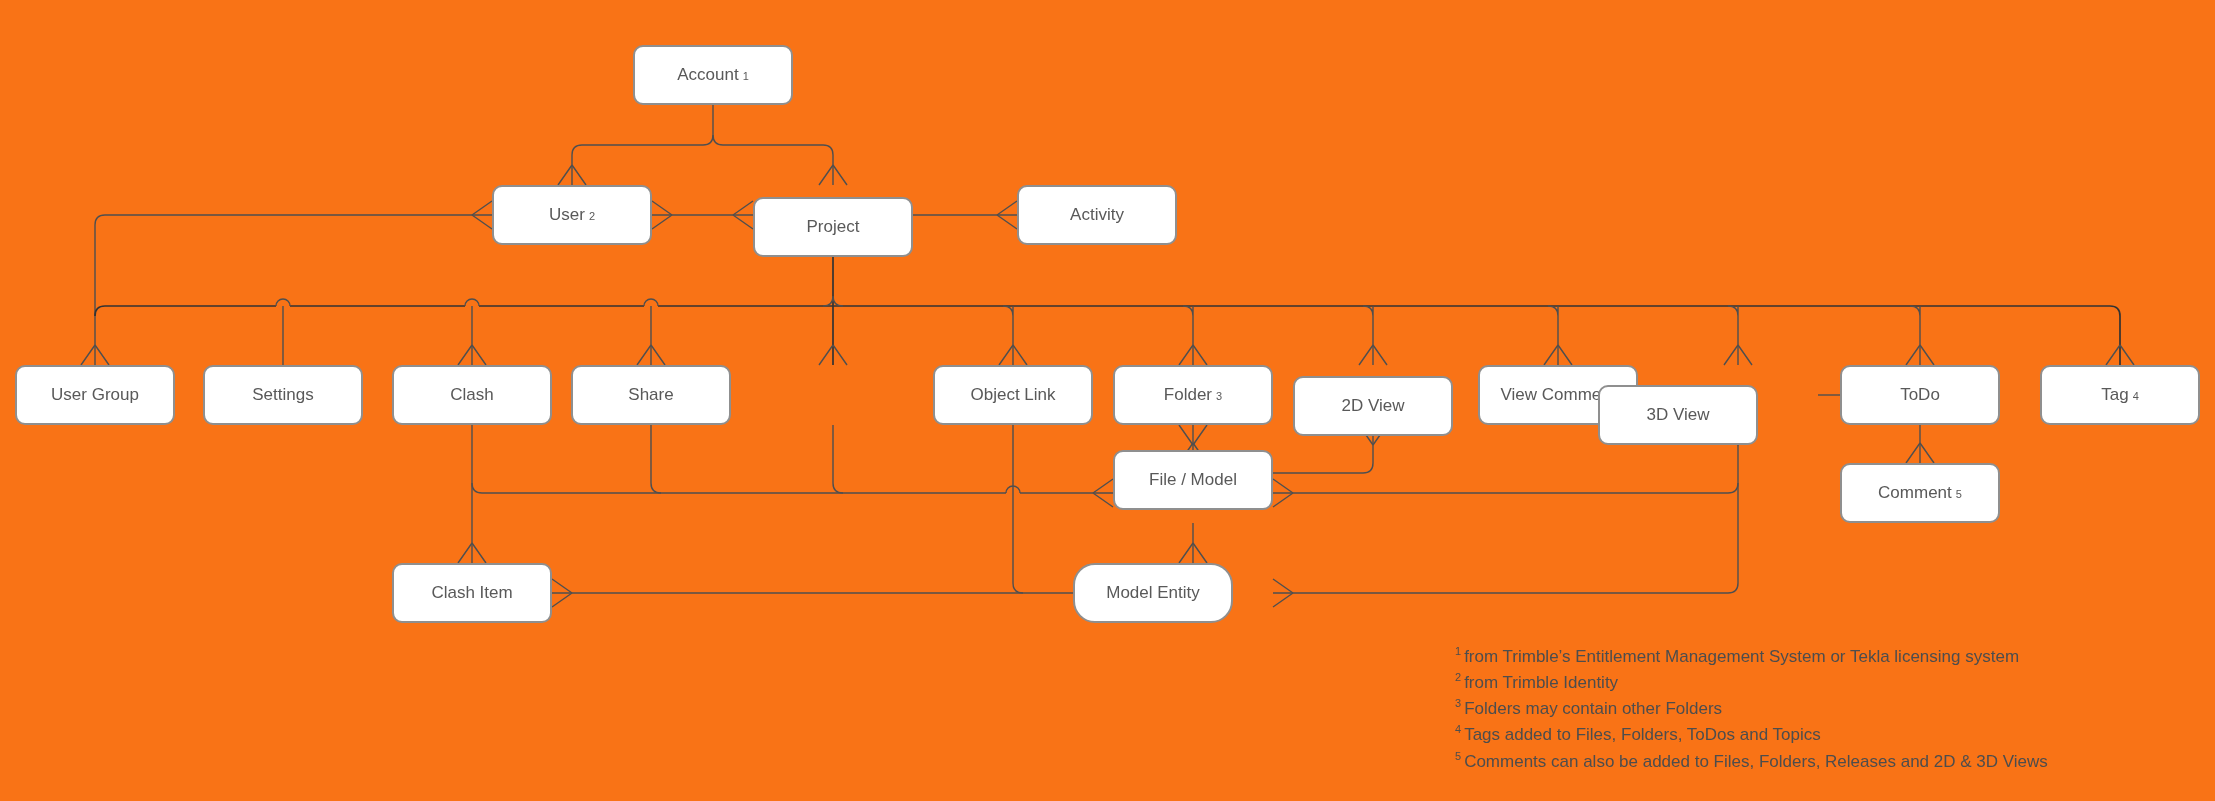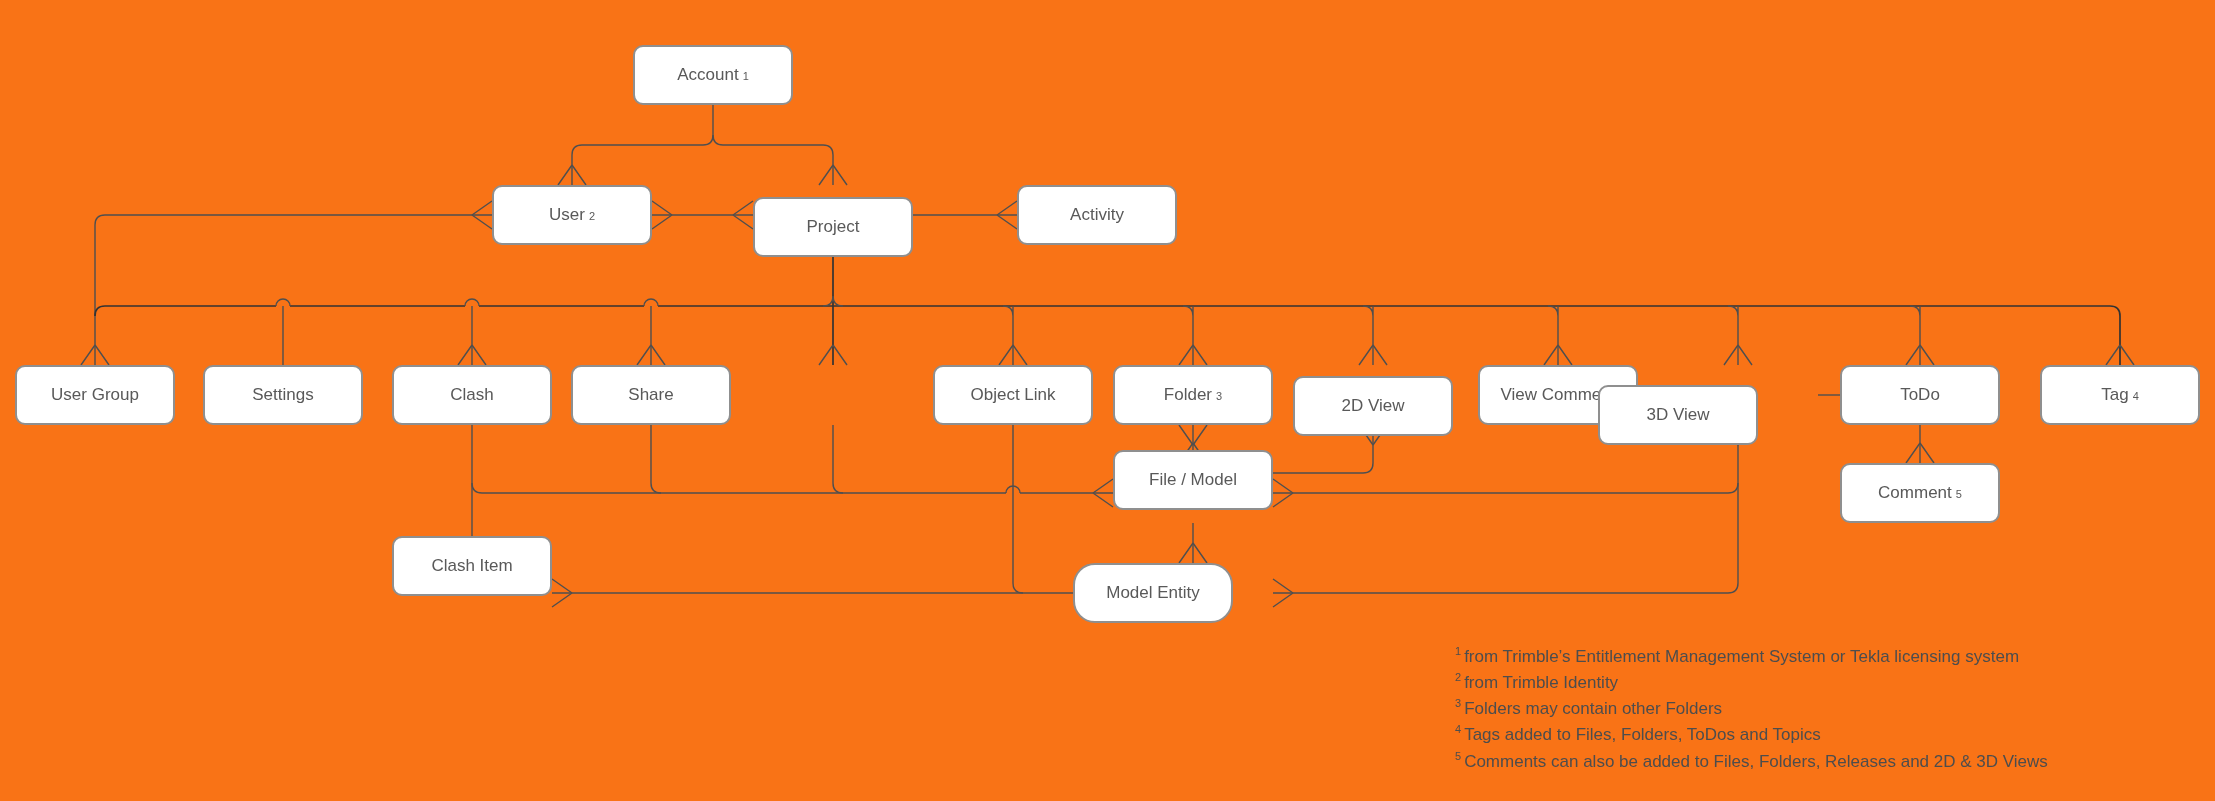--- a/index.html
+++ b/index.html
@@ -251,21 +251,21 @@
         <sup></sup>
       </span>
     </div>
   <div class="node" style="left:1840px;top:463px;">
       <span class="lbl">
         <span>Comment</span>
         <sup>5</sup>
       </span>
     </div>
 
-  <div class="node" style="left:392px;top:536px;">
+  <div class="node" style="left:392px;top:563px;">
       <span class="lbl">
         <span>Clash Item</span>
         <sup></sup>
       </span>
     </div>
   <div class="node" style="left:1073px;top:563px;border-radius:22px;">
       <span class="lbl">
         <span>Model Entity</span>
         <sup></sup>
       </span>

